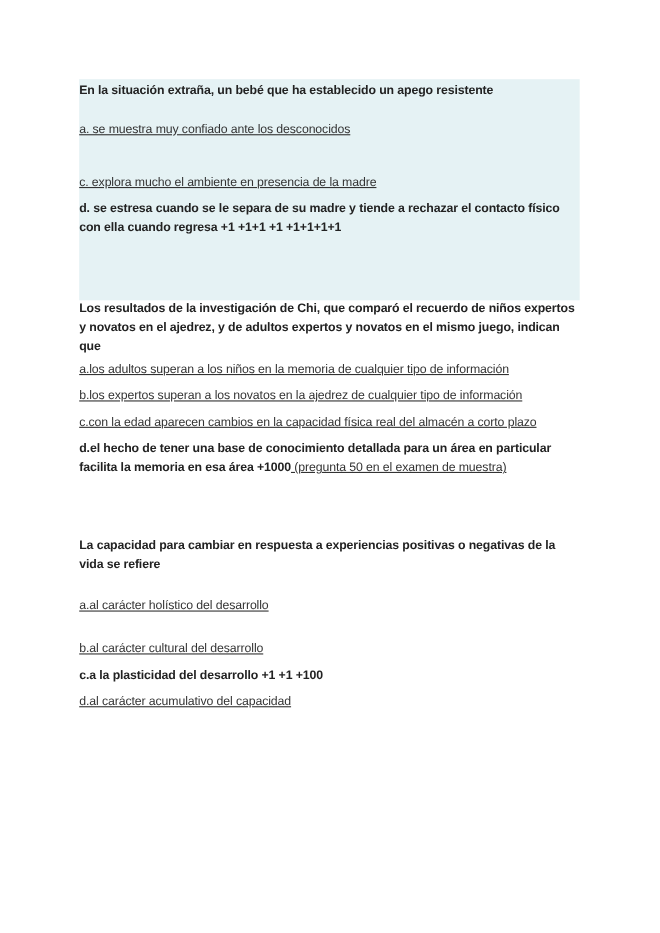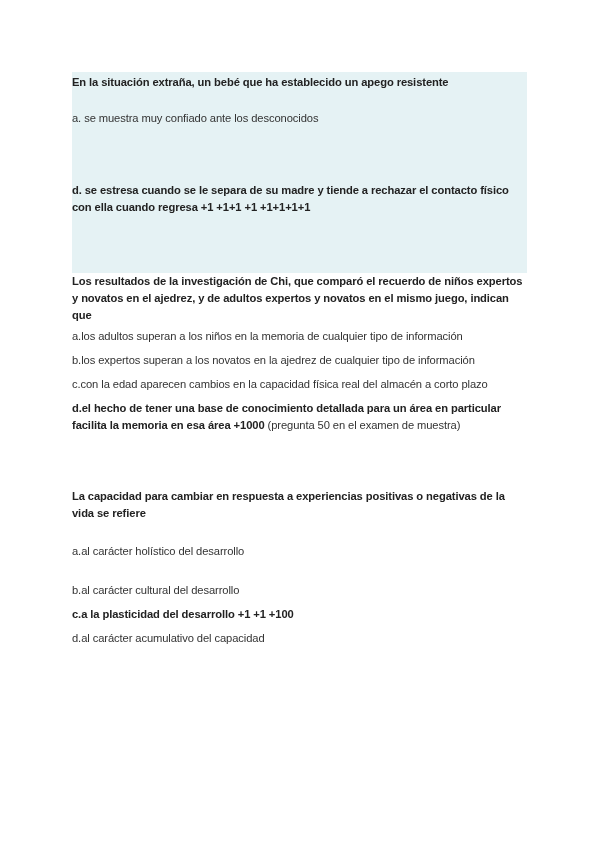--- a/index.html
+++ b/index.html
@@ -11,31 +11,32 @@
     .page { position: absolute; left: 0; top: 0; width: 600px; height: 848px; background: #fff; }
     .q-block { position: absolute; left: 72px; width: 455px; }
     .q1 { top: 72px; height: 201px; background: #e5f2f4; }
     .q2 { top: 273px; }
     .q3 { top: 488px; }
     .line {
       font-size: 11.2px; line-height: 17px; letter-spacing: -0.1px;
       margin: 0; padding: 0; white-space: normal;
     }
     .bold { font-weight: bold; color: #222; }
-    .normal { font-weight: normal; color: #333; }
+    .normal { font-weight: normal; color: #333; text-decoration: underline; }
     .opt { position: absolute; left: 0; width: 455px; }
   </style>
 </head>
 <body>
 
 <div class="page">
 
   <div class="q-block q1">
     <p class="line bold opt" style="top:2px">En la situación extraña, un bebé que ha establecido un apego resistente</p>
     <p class="line normal opt" style="top:38px">a. se muestra muy confiado ante los desconocidos</p>
+    <p class="line normal opt" style="top:86px">c. explora mucho el ambiente en presencia de la madre</p>
     <p class="line bold opt" style="top:110px">d. se estresa cuando se le separa de su madre y tiende a rechazar el contacto físico con ella cuando regresa +1 +1+1 +1 +1+1+1+1</p>
   </div>
 
   <div class="q-block q2">
     <p class="line bold opt" style="top:0px">Los resultados de la investigación de Chi, que comparó el recuerdo de niños expertos y novatos en el ajedrez, y de adultos expertos y novatos en el mismo juego, indican que</p>
     <p class="line normal opt" style="top:55px">a.los adultos superan a los niños en la memoria de cualquier tipo de información</p>
     <p class="line normal opt" style="top:79px">b.los expertos superan a los novatos en la ajedrez de cualquier tipo de información</p>
     <p class="line normal opt" style="top:103px">c.con la edad aparecen cambios en la capacidad física real del almacén a corto plazo</p>
     <p class="line opt" style="top:127px"><span class="bold">d.el hecho de tener una base de conocimiento detallada para un área en particular facilita la memoria en esa área +1000</span><span class="normal"> (pregunta 50 en el examen de muestra)</span></p>
   </div>

